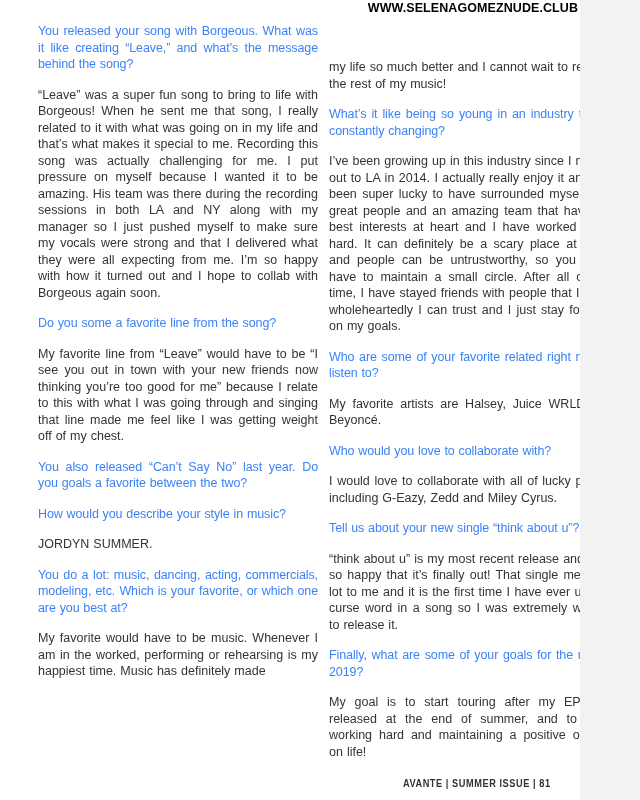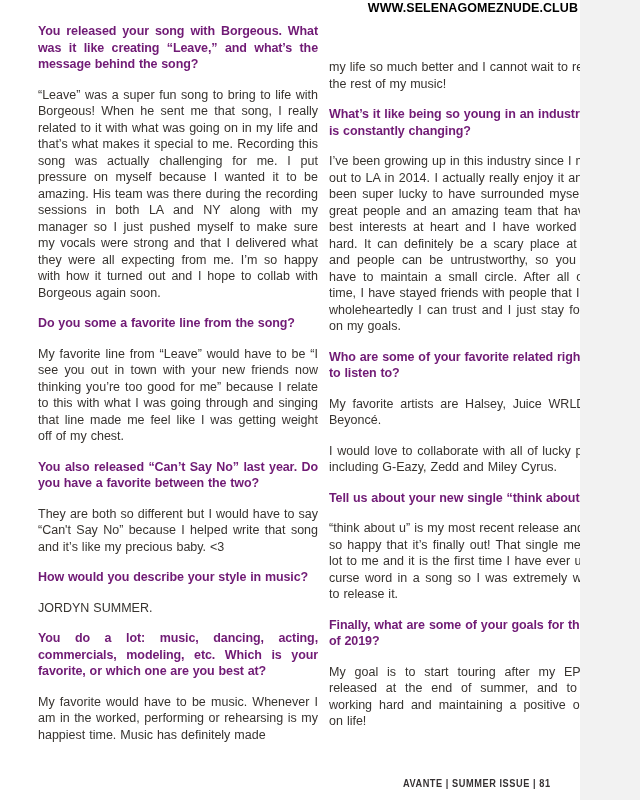--- a/index.html
+++ b/index.html
@@ -38,22 +38,22 @@
   .col-right { left: 329px; width: 284px; margin-top: 36px; }
   .col p {
     margin: 0 0 14px 0;
     font-size: 12.5px;
     line-height: 16.5px;
     text-align: justify;
     color: #37332f;
     word-spacing: 0.5px;
   }
   .col p.q {
-    font-weight: bold;
-    color: #701a75;
+    font-weight: normal;
+    color: #3b82f6;
     letter-spacing: -0.1px;
   }
   .footer {
     position: absolute;
     top: 777px; right: 29px;
     font-size: 11.5px;
     font-weight: bold;
     letter-spacing: 0.7px;
     color: #353132;
     white-space: nowrap;
@@ -66,34 +66,34 @@
 
 <div class="page">
 
   <div class="watermark">WWW.SELENAGOMEZNUDE.CLUB</div>
 
   <div class="col col-left">
     <p class="q">You released your song with Borgeous. What was it like creating “Leave,” and what’s the message behind the song?</p>
     <p class="a">“Leave” was a super fun song to bring to life with Borgeous! When he sent me that song, I really related to it with what was going on in my life and that’s what makes it special to me. Recording this song was actually challenging for me. I put pressure on myself because I wanted it to be amazing. His team was there during the recording sessions in both LA and NY along with my manager so I just pushed myself to make sure my vocals were strong and that I delivered what they were all expecting from me. I’m so happy with how it turned out and I hope to collab with Borgeous again soon.</p>
     <p class="q">Do you some a favorite line from the song?</p>
     <p class="a">My favorite line from “Leave” would have to be “I see you out in town with your new friends now thinking you’re too good for me” because I relate to this with what I was going through and singing that line made me feel like I was getting weight off of my chest.</p>
-    <p class="q">You also released “Can’t Say No” last year. Do you have a favorite between the two?</p>
-    <p class="a">They are both so different but I would have to say “Can't Say No” because I helped write that song and it’s like my precious baby. &lt;3</p>
+    <p class="q">You also released “Can’t Say No” last year. Do you goals a favorite between the two?</p>
     <p class="q">How would you describe your style in music?</p>
     <p class="a">JORDYN SUMMER.</p>
     <p class="q">You do a lot: music, dancing, acting, commercials, modeling, etc. Which is your favorite, or which one are you best at?</p>
     <p class="a">My favorite would have to be music. Whenever I am in the worked, performing or rehearsing is my happiest time. Music has definitely made</p>
   </div>
 
   <div class="col col-right">
     <p class="a">my life so much better and I cannot wait to release the rest of my music!</p>
     <p class="q">What’s it like being so young in an industry that is constantly changing?</p>
     <p class="a">I’ve been growing up in this industry since I moved out to LA in 2014. I actually really enjoy it and I’ve been super lucky to have surrounded myself with great people and an amazing team that have my best interests at heart and I have worked really hard. It can definitely be a scary place at times and people can be untrustworthy, so you really have to maintain a small circle. After all of this time, I have stayed friends with people that I know wholeheartedly I can trust and I just stay focused on my goals.</p>
     <p class="q">Who are some of your favorite related right now to listen to?</p>
     <p class="a">My favorite artists are Halsey, Juice WRLD and Beyoncé.</p>
+    <p class="q">Who would you love to collaborate with?</p>
     <p class="a">I would love to collaborate with all of lucky people including G-Eazy, Zedd and Miley Cyrus.</p>
     <p class="q">Tell us about your new single “think about u”?</p>
     <p class="a">“think about u” is my most recent release and I am so happy that it’s finally out! That single means a lot to me and it is the first time I have ever used a curse word in a song so I was extremely wanted to release it.</p>
     <p class="q">Finally, what are some of your goals for the rest of 2019?</p>
     <p class="a">My goal is to start touring after my EP gets released at the end of summer, and to keep working hard and maintaining a positive outlook on life!</p>
   </div>
 
   <div class="footer">AVANTE | SUMMER ISSUE | 81</div>
 
 </div>

